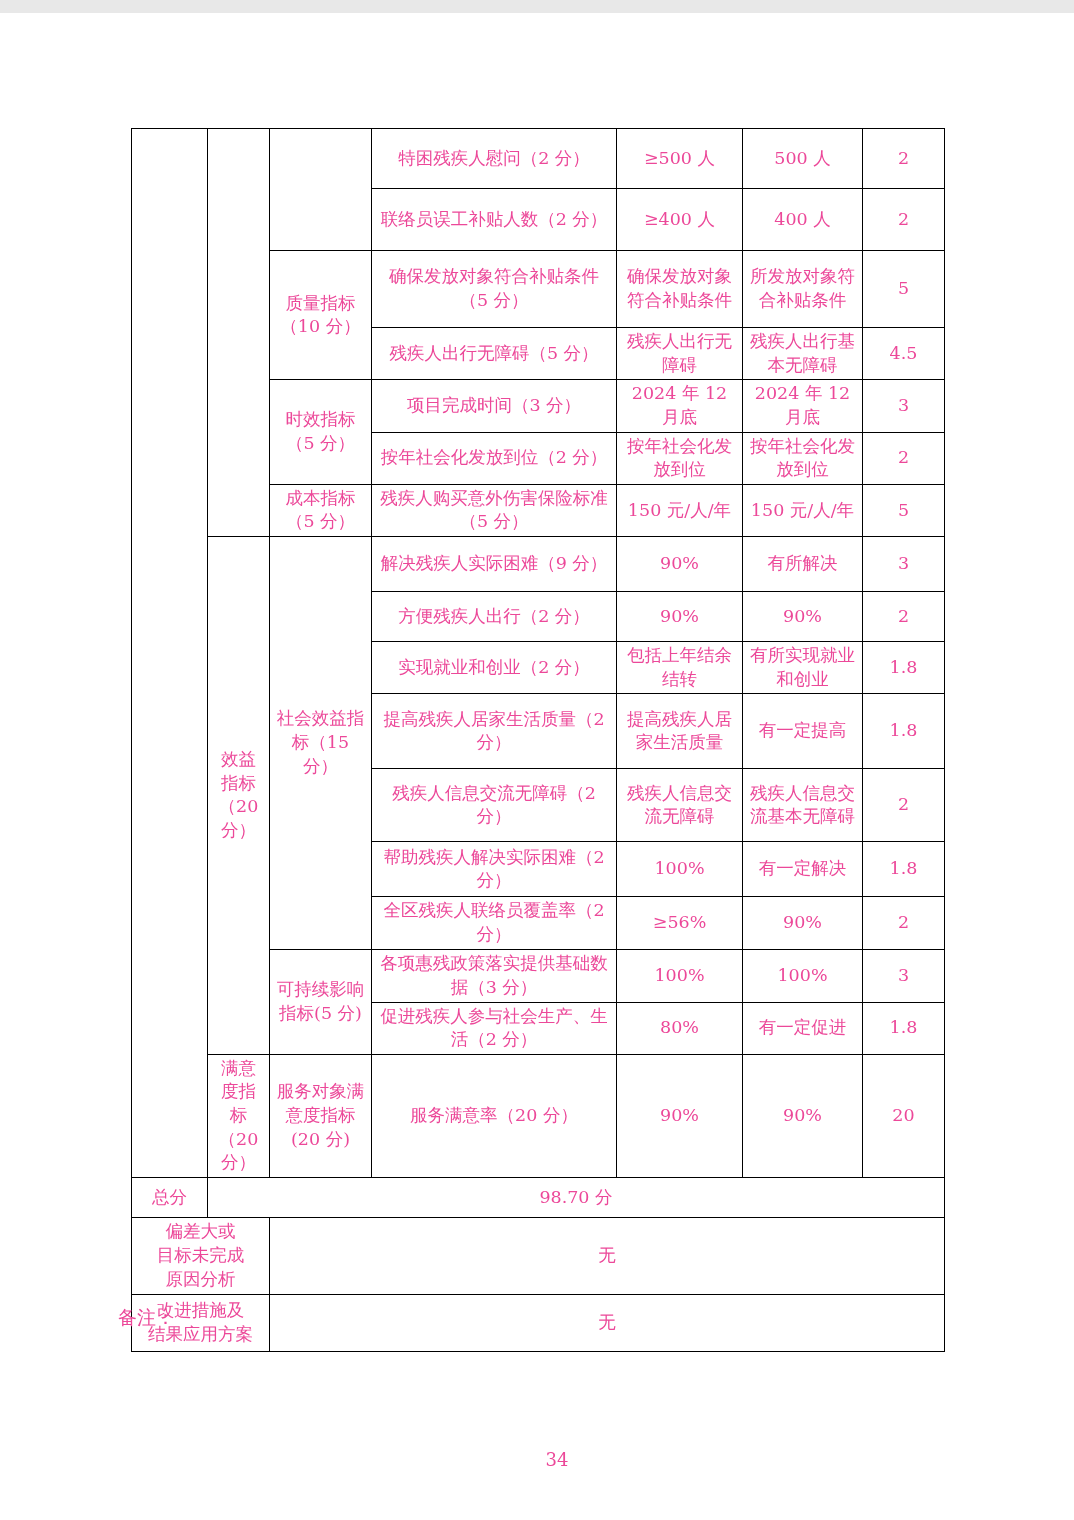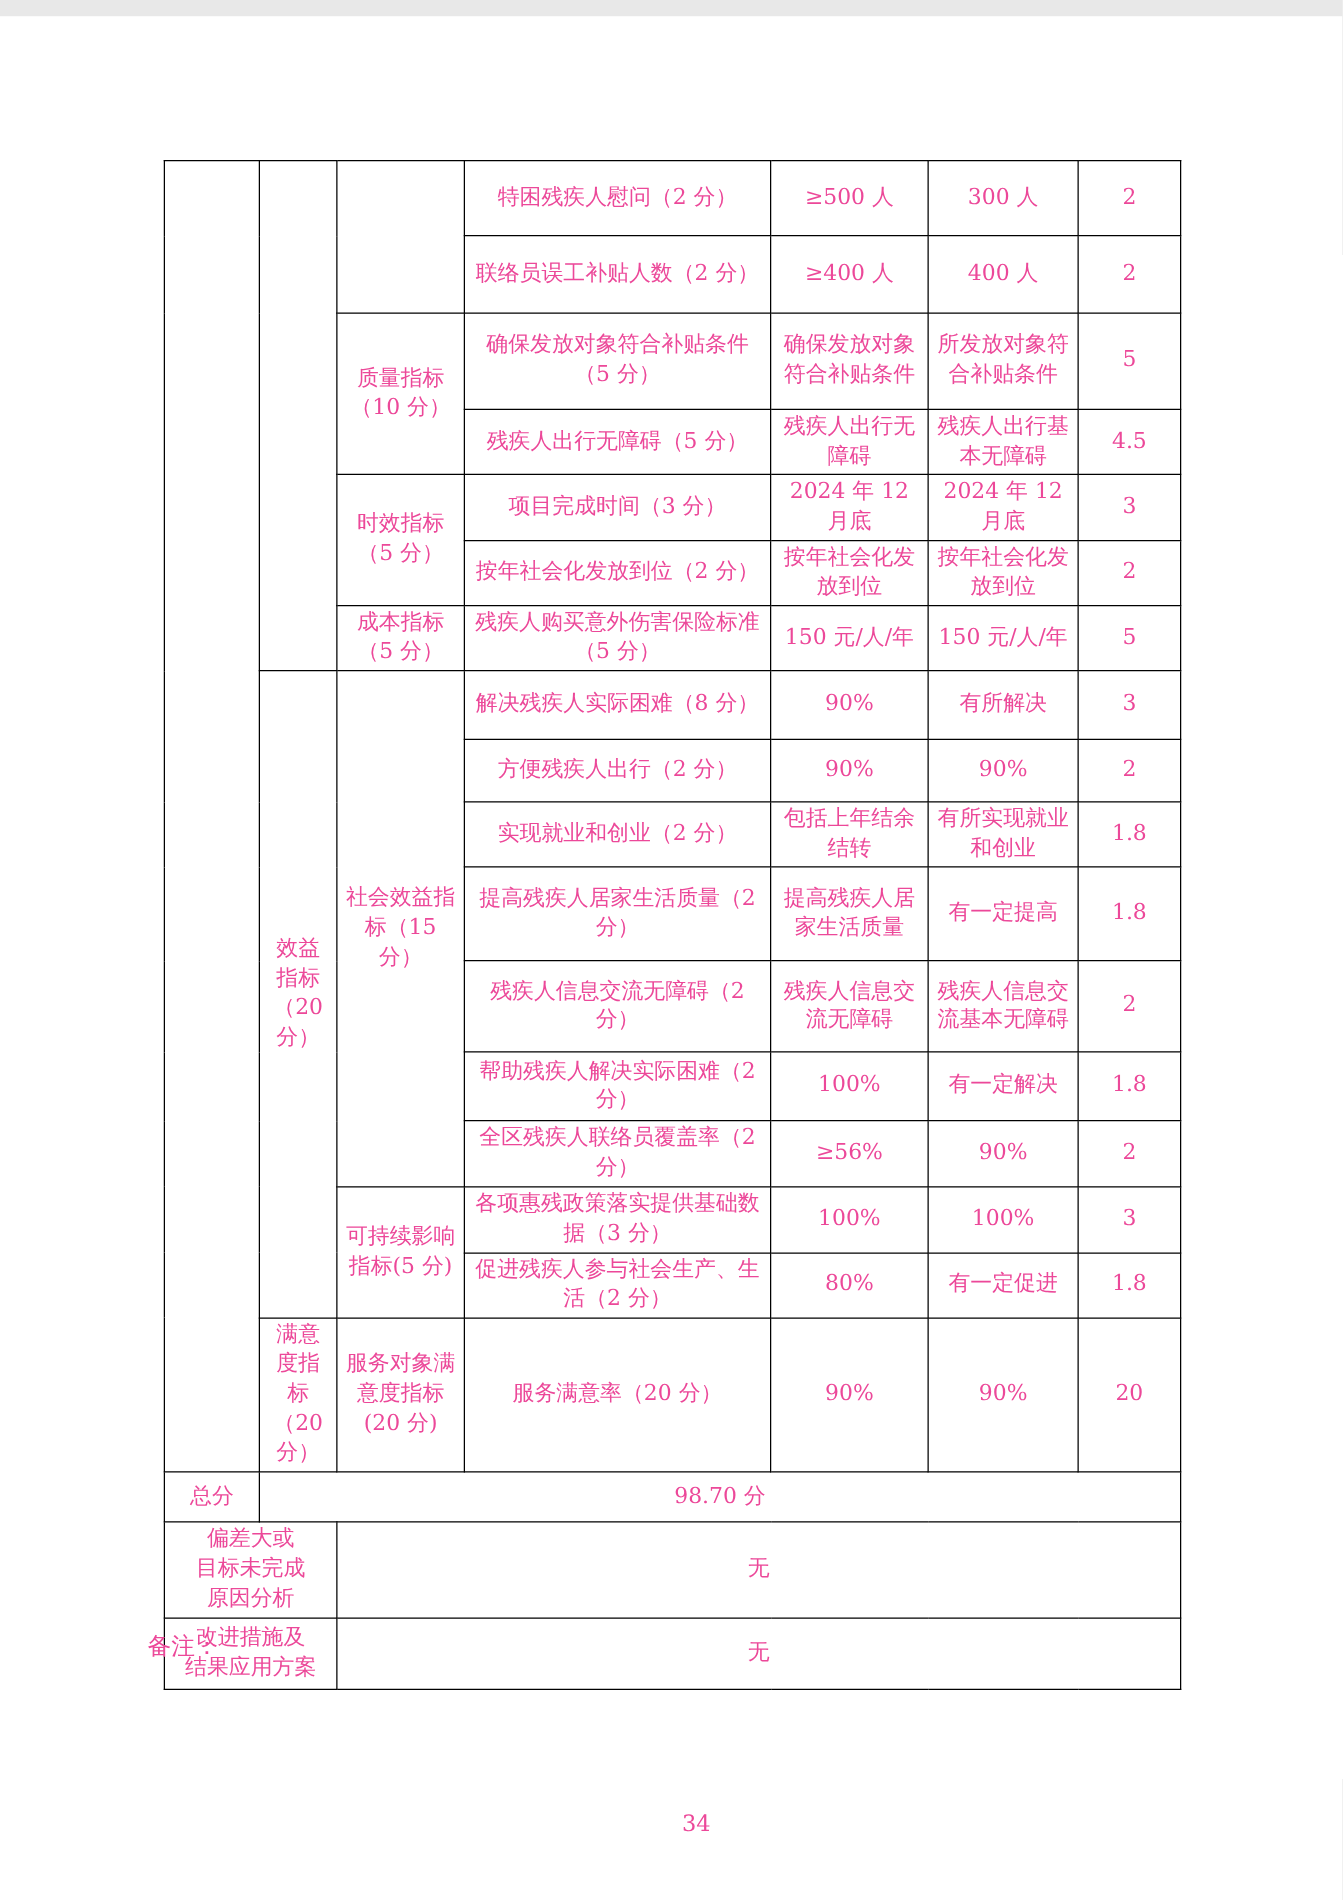--- a/index.html
+++ b/index.html
@@ -73,21 +73,21 @@
       <col style="width:120px">
       <col style="width:82px">
     </colgroup>
     <tbody>
       <tr style="height:60px">
         <td rowspan="17"></td>
         <td rowspan="7"></td>
         <td rowspan="2"></td>
         <td class="col-ind">特困残疾人慰问（2 分）</td>
         <td class="col-target">≥500 人</td>
-        <td class="col-actual">300 人</td>
+        <td class="col-actual">500 人</td>
         <td class="col-score">2</td>
       </tr>
       <tr style="height:62px">
         <td class="col-ind">联络员误工补贴人数（2 分）</td>
         <td class="col-target">≥400 人</td>
         <td class="col-actual">400 人</td>
         <td class="col-score">2</td>
       </tr>
       <tr style="height:77px">
         <td rowspan="2" class="col-group3">质量指标（10 分）</td>
@@ -118,21 +118,21 @@
       <tr style="height:52px">
         <td class="col-group3">成本指标（5 分）</td>
         <td class="col-ind">残疾人购买意外伤害保险标准（5 分）</td>
         <td class="col-target">150 元/人/年</td>
         <td class="col-actual">150 元/人/年</td>
         <td class="col-score">5</td>
       </tr>
       <tr style="height:55px">
         <td rowspan="9" class="col-group2">效益指标（20 分）</td>
         <td rowspan="7" class="col-group3">社会效益指标（15 分）</td>
-        <td class="col-ind">解决残疾人实际困难（8 分）</td>
+        <td class="col-ind">解决残疾人实际困难（9 分）</td>
         <td class="col-target">90%</td>
         <td class="col-actual">有所解决</td>
         <td class="col-score">3</td>
       </tr>
       <tr style="height:50px">
         <td class="col-ind">方便残疾人出行（2 分）</td>
         <td class="col-target">90%</td>
         <td class="col-actual">90%</td>
         <td class="col-score">2</td>
       </tr>

